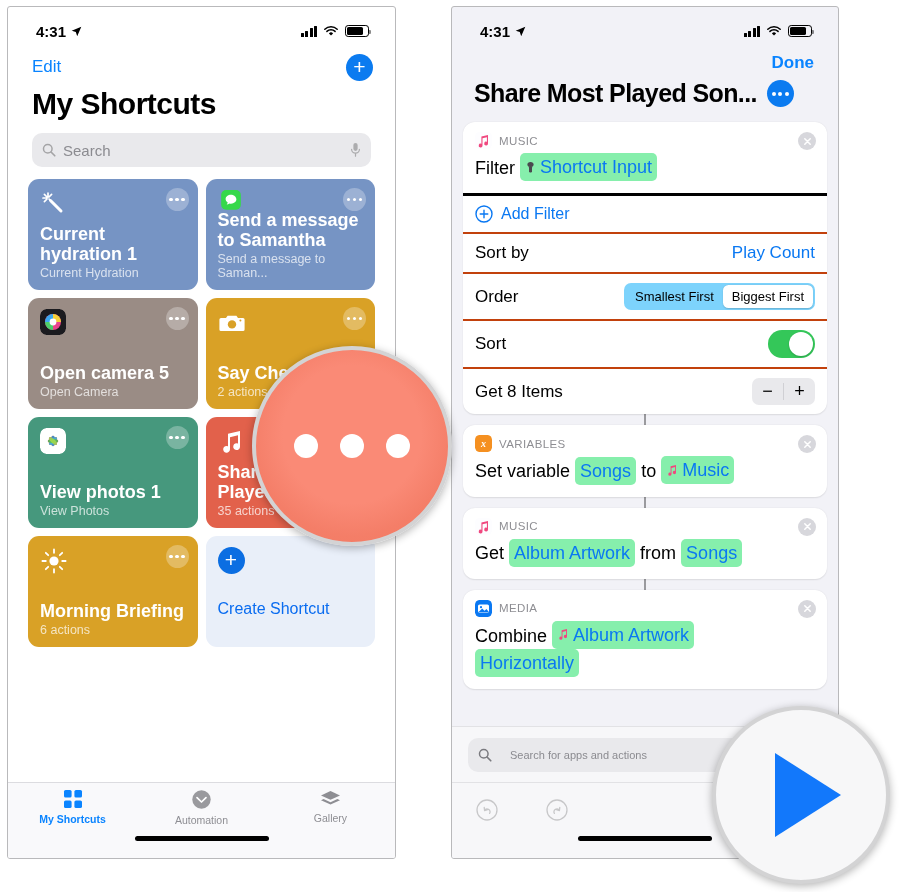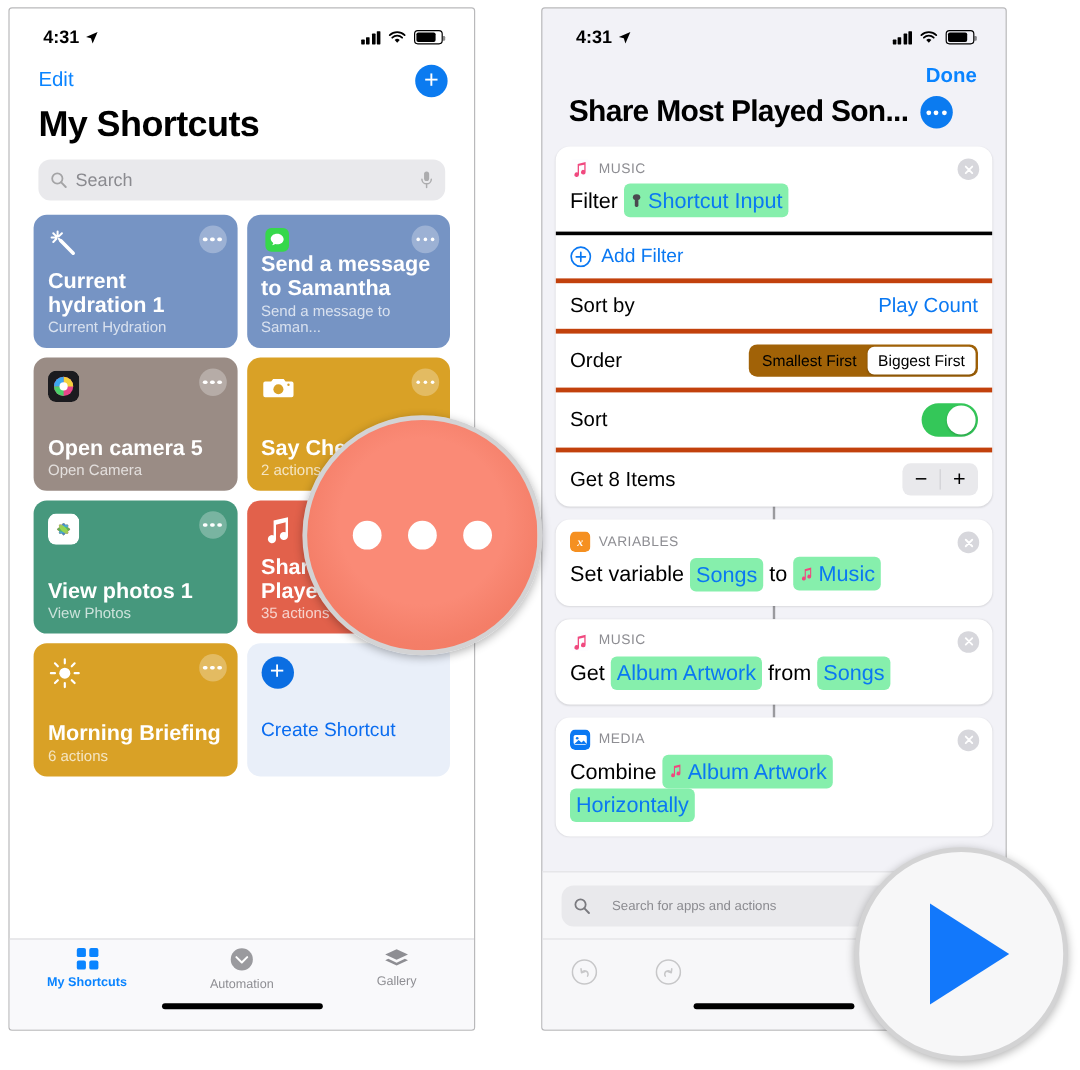--- a/index.html
+++ b/index.html
@@ -142,27 +142,27 @@
   }
   .x-btn svg { width: 9px; height:9px; }
   .card-body { padding: 2px 12px 12px; font-size: 18px; color:#000; line-height:1.45; }
   .tok {
     display:inline-flex; align-items:center; gap:4px;
     background:#86efac; color:#0a78f2; border-radius:5px;
     padding: 1px 5px; font-size: 18px;
   }
   .row {
     display:flex; align-items:center; justify-content:space-between;
-    padding: 9px 12px; border-top: 4px solid #c2410c; font-size: 17px; color:#000;
+    padding: 9px 12px; border-top: 2px solid #c2410c; font-size: 17px; color:#000;
   }
   .row .link { color:#0a78f2; }
   .addfilter { display:flex; align-items:center; gap:8px; padding: 9px 12px; border-top:3px solid #000000; }
   .addfilter .oplus { width:18px;height:18px; }
   .addfilter .alabel { color:#0a78f2; font-size: 16px; }
-  .segmented { display:flex; background:#a16207; border-radius: 7px; padding: 2px; }
+  .segmented { display:flex; background:#7dd3fc; border-radius: 7px; padding: 2px; }
   .seg { font-size: 13px; padding: 4px 9px; border-radius: 5.5px; color:#000; }
   .seg.on { background:#fff; box-shadow: 0 .5px 1.5px rgba(0,0,0,.16); }
   .toggle { width: 47px; height: 28px; border-radius: 15px; background:#34c759; position:relative; }
   .toggle i { position:absolute; right:2px; top:2px; width:24px; height:24px; border-radius:50%; background:#fff; box-shadow:0 1px 2px rgba(0,0,0,.2); }
   .stepper { display:flex; background:#e9e9ec; border-radius:7px; overflow:hidden; }
   .stepper b { display:flex; align-items:center; justify-content:center; width:31px; height:27px; font-size:18px; font-weight:400; color:#000; }
   .stepper .sep { width:1px; background:#d0d0d4; margin:5px 0; }
 
   .bottom-search {
     position:absolute; left:0; right:0; bottom: 76px; height: 56px;

